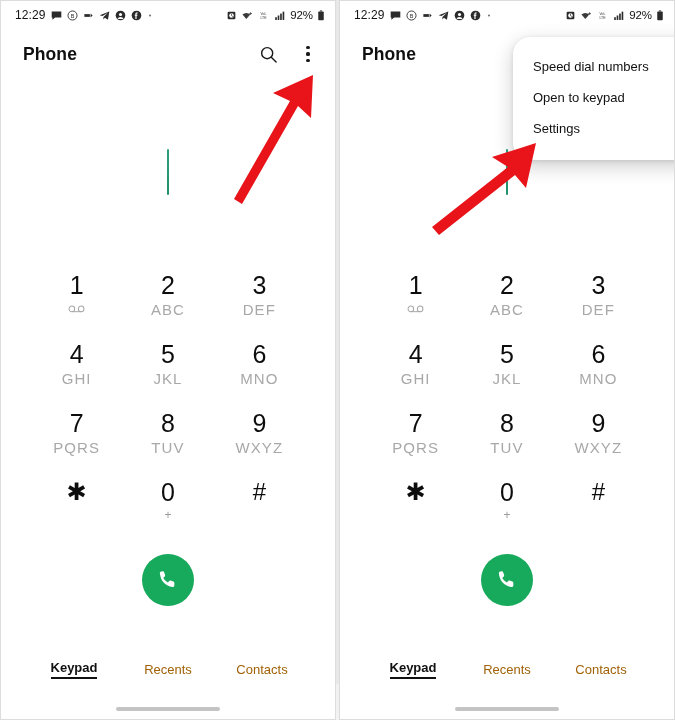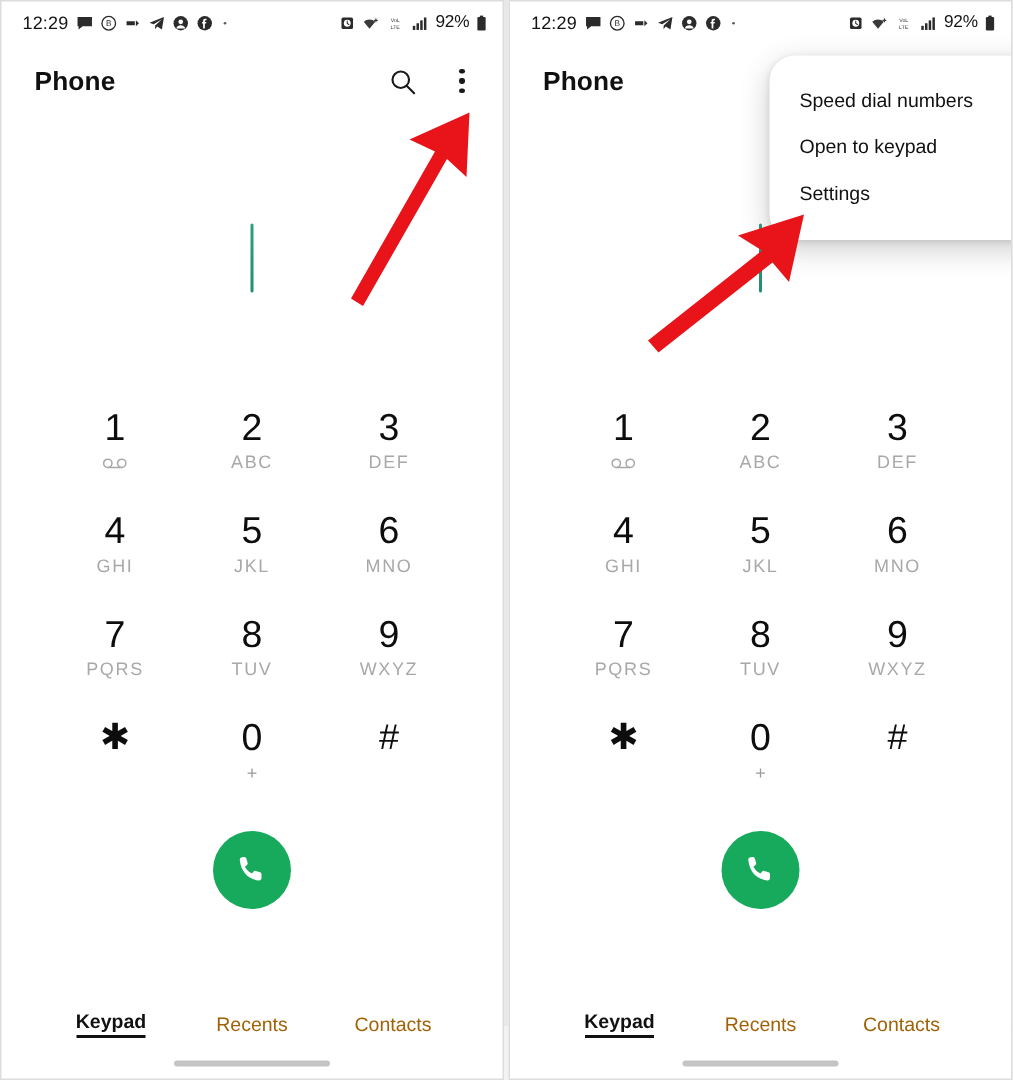--- a/index.html
+++ b/index.html
@@ -61,36 +61,36 @@
     display:grid;grid-template-columns:repeat(3,1fr);
     grid-auto-rows:69px;
     justify-items:center;
   }
   .key{
     width:100%;height:100%;
     display:flex;flex-direction:column;align-items:center;justify-content:flex-start;
     padding-top:6px;box-sizing:border-box;cursor:pointer;user-select:none;
   }
   .key .num{font-size:25px;line-height:30px;color:#0d0d0d;font-weight:400;}
-  .key .sub{font-size:12px;letter-spacing:1.1px;color:#a8a8a8;margin-top:1px;height:12px;}
+  .key .sub{font-size:15px;letter-spacing:1.1px;color:#a8a8a8;margin-top:1px;height:12px;}
   .key .sub.plus{font-size:12px;letter-spacing:0;color:#9b9b9b;}
   .key .vm{margin-top:2px;height:12px;display:flex;align-items:center;}
   .key.star .num, .key.hash .num{font-size:24px;}
 
   
   .callrow{display:flex;align-items:center;justify-content:center;margin-top:14px;}
   .callbtn{
     width:52px;height:52px;border-radius:50%;
     background:#17a95c;
     display:flex;align-items:center;justify-content:center;cursor:pointer;
   }
 
   
   .tabs{
-    position:absolute;left:0;right:0;bottom:27px;
+    position:absolute;left:0;right:0;bottom:40px;
     display:flex;align-items:center;
     padding:0 26px;box-sizing:border-box;
   }
   .tab{flex:1;text-align:center;font-size:13px;color:#a16207;cursor:pointer;}
   .tab.active{color:#111;font-weight:700;}
   .tab.active .tab-label{border-bottom:2px solid #111;padding-bottom:2px;}
   .tab-label{display:inline-block;}
   .homebar{
     position:absolute;left:50%;transform:translateX(-50%);
     bottom:8px;width:104px;height:4px;border-radius:3px;background:#c4c4c4;

